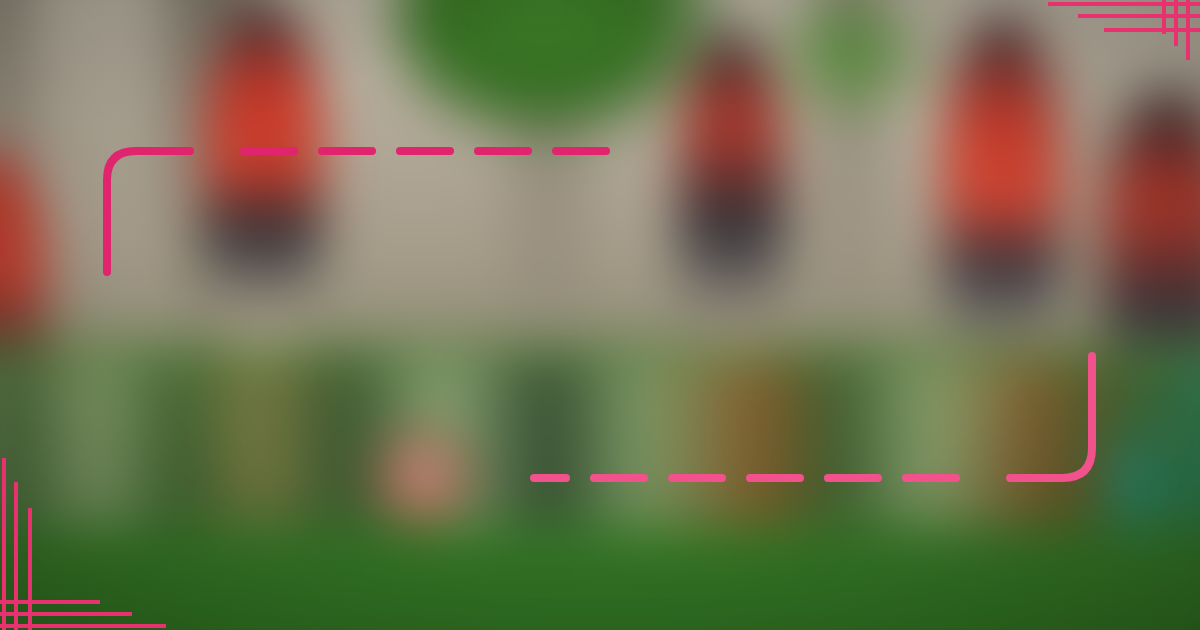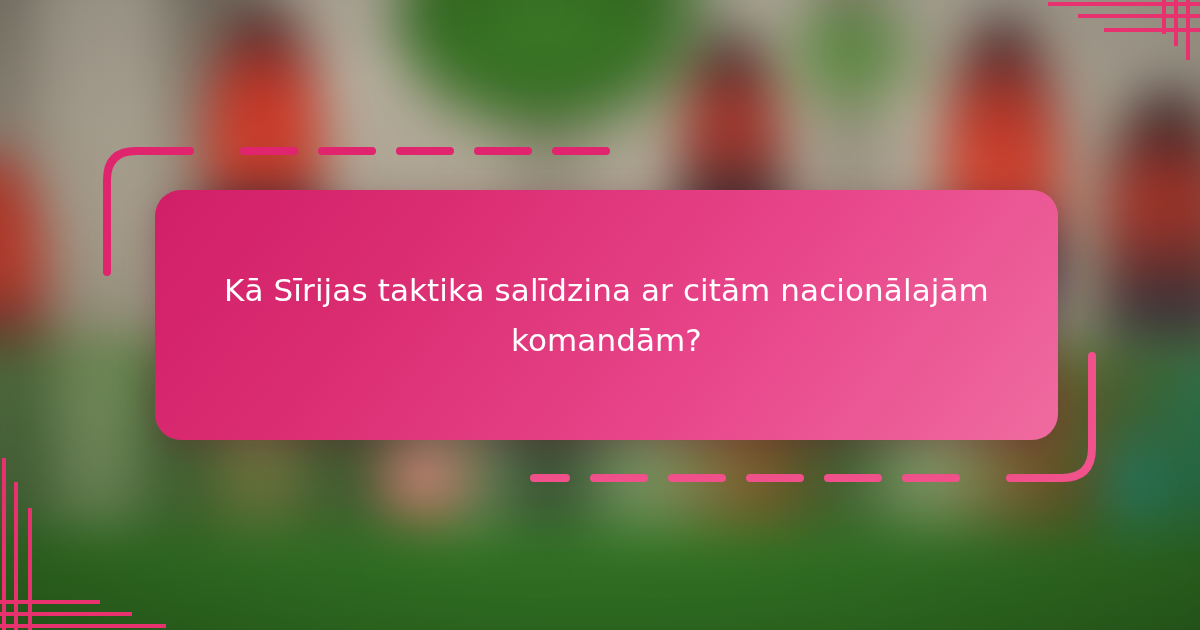--- a/index.html
+++ b/index.html
@@ -229,17 +229,14 @@
 
   <div class="corner-lines bl-lines">
     <div class="ln" style="left:2px;  bottom:0; width:4px; height:172px;"></div>
     <div class="ln" style="left:14px; bottom:0; width:4px; height:148px;"></div>
     <div class="ln" style="left:28px; bottom:0; width:4px; height:122px;"></div>
     <div class="ln" style="left:0; bottom:26px; width:100px; height:4px;"></div>
     <div class="ln" style="left:0; bottom:14px; width:132px; height:4px;"></div>
     <div class="ln" style="left:0; bottom:2px;  width:166px; height:4px;"></div>
   </div>
 
-  <div class="card">
-    <h1 class="card-title">Kā Sīrijas taktika salīdzina ar citām nacionālajām komandām?</h1>
-  </div>
 
 </div>
 
 </body></html>

